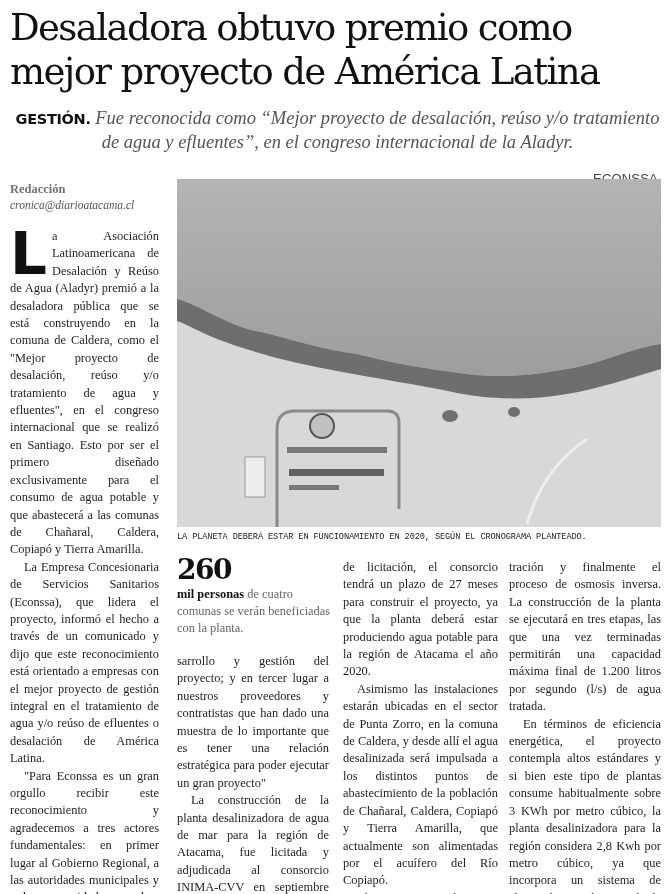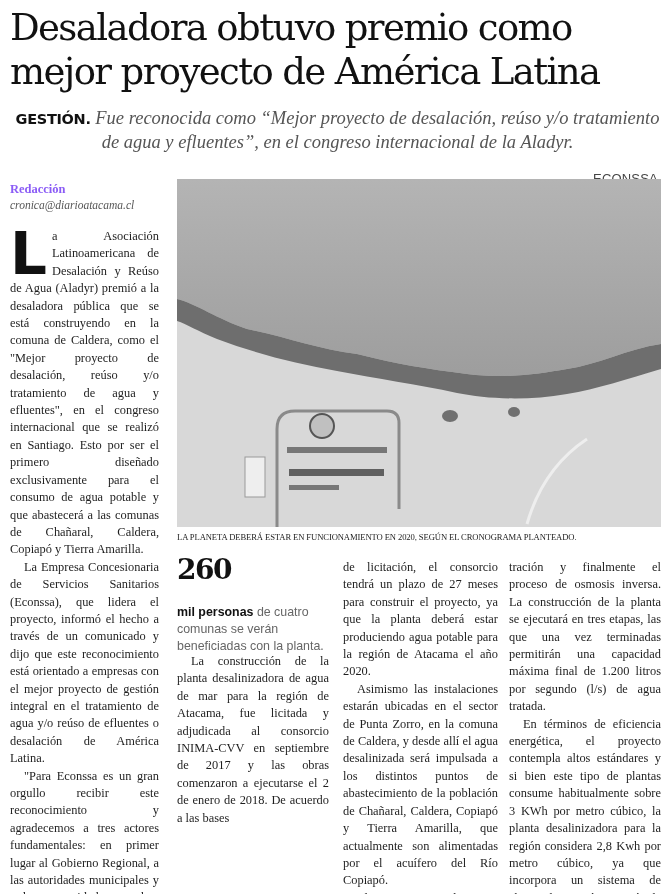--- a/index.html
+++ b/index.html
@@ -1,36 +1,36 @@
 <!DOCTYPE html>
 <html><head>
 <meta charset="utf-8">
 <style>
   html, body { margin:0; padding:0; background:#fff; }
   body { width:670px; height:894px; position:relative; overflow:hidden; color:#1a1a1a; }
   .headline { position:absolute; left:10px; top:6px; width:660px; font-family:"DejaVu Serif", serif; font-weight:normal; font-size:37px; line-height:44px; letter-spacing:-1.6px; color:#111; }
   .deck { position:absolute; left:10px; top:107px; width:655px; font-family:"Liberation Serif", serif; font-size:18.5px; line-height:23px; color:#555; font-style:italic;text-align:center; }
   .deck .kicker { font-family:"DejaVu Sans", sans-serif; font-style:normal; font-weight:bold; font-size:14.5px; color:#111; letter-spacing:-0.3px; }
-  .byline { position:absolute; left:10px; top:182px; font-family:"Liberation Serif", serif; font-weight:bold; font-size:12.5px; color:#8b5cf6; }
+  .byline { position:absolute; left:10px; top:182px; font-family:"Liberation Serif", serif; font-weight:bold; font-size:12.5px; color:#737373; }
   .email { position:absolute; left:10px; top:199px; font-family:"Liberation Serif", serif; font-style:italic; font-size:11.5px; color:#555;text-align:center; }
   .col { position:absolute; font-family:"Liberation Serif", serif; font-size:12.4px; line-height:17.4px; text-align:justify; color:#1e1e1e; hyphens:auto; }
   .col p { margin:0; text-indent:14px; }
   .col p.noindent { text-indent:0; }
   .col1 { left:10px; top:228px; width:149px; }
   .col2 { left:177px; top:653px; width:152px; }
   .col3 { left:343px; top:559px; width:155px; }
   .col4 { left:509px; top:559px; width:152px; }
   .dropcap { float:left; font-family:"DejaVu Sans", sans-serif; font-weight:bold; font-size:58px; line-height:44px; margin:4px 5px 0 0; color:#111; }
   .photo-credit { position:absolute; right:12px; top:171px; font-family:Liberation Sans, sans-serif; font-size:13px; color:#444; letter-spacing:0.2px; }
   .photo { position:absolute; left:177px; top:179px; width:484px; height:348px; background:#9a9a9a; overflow:hidden; }
   .photo svg { display:block; }
-  .caption { position:absolute; left:177px; top:532px; width:490px; font-family:Liberation Serif, serif; font-size:8.6px; color:#222; letter-spacing:-0.1px; }
+  .caption { position:absolute; left:177px; top:532px; width:490px; font-family:Liberation Mono, monospace; font-size:8.6px; color:#222; letter-spacing:-0.1px; }
   .stat { position:absolute; left:177px; top:556px; width:160px; }
   .stat-number { font-family:"DejaVu Serif", serif; font-weight:bold; font-size:28px; line-height:28px; letter-spacing:-1.5px; color:#111; }
-  .stat-text { font-family:Liberation Sans, sans-serif; font-size:12.4px; line-height:17px; color:#666; margin-top:20px; }
+  .stat-text { font-family:Liberation Serif, serif; font-size:12.4px; line-height:17px; color:#666; margin-top:2px; }
   .stat-text b { color:#111; }
 </style>
 </head>
 <body>
 
 <div class="headline">Desaladora obtuvo premio como mejor proyecto de América Latina</div>
 
 <div class="deck">
   <span class="kicker">GESTIÓN.</span>
   <span>Fue reconocida como “Mejor proyecto de desalación, reúso y/o tratamiento de agua y efluentes”, en el congreso internacional de la Aladyr.</span>
@@ -71,20 +71,21 @@
 </div>
 
 <div class="caption">LA PLANETA DEBERÁ ESTAR EN FUNCIONAMIENTO EN 2020, SEGÚN EL CRONOGRAMA PLANTEADO.</div>
 
 <div class="stat">
   <div class="stat-number">260</div>
   <div class="stat-text"><b>mil personas</b><span> de cuatro comunas se verán beneficiadas con la planta.</span></div>
 </div>
 
 <div class="col col2">
+  <p class="noindent">sarrollo y gestión del proyecto; y en tercer lugar a nuestros proveedores y contratistas que han dado una muestra de lo importante que es tener una relación estratégica para poder ejecutar un gran proyecto"</p>
   <p>La construcción de la planta desalinizadora de agua de mar para la región de Atacama, fue licitada y adjudicada al consorcio INIMA-CVV en septiembre de 2017 y las obras comenzaron a ejecutarse el 2 de enero de 2018. De acuerdo a las bases</p>
 </div>
 
 <div class="col col3">
   <p class="noindent">de licitación, el consorcio tendrá un plazo de 27 meses para construir el proyecto, ya que la planta deberá estar produciendo agua potable para la región de Atacama el año 2020.</p>
   <p>Asimismo las instalaciones estarán ubicadas en el sector de Punta Zorro, en la comuna de Caldera, y desde allí el agua desalinizada será impulsada a los distintos puntos de abastecimiento de la población de Chañaral, Caldera, Copiapó y Tierra Amarilla, que actualmente son alimentadas por el acuífero del Río Copiapó.</p>
   <p>El proceso considera tres fases de tratamiento: tratamiento con filtros auto limpiantes, tratamiento de ultrafil-</p>
 </div>
 
 <div class="col col4">

